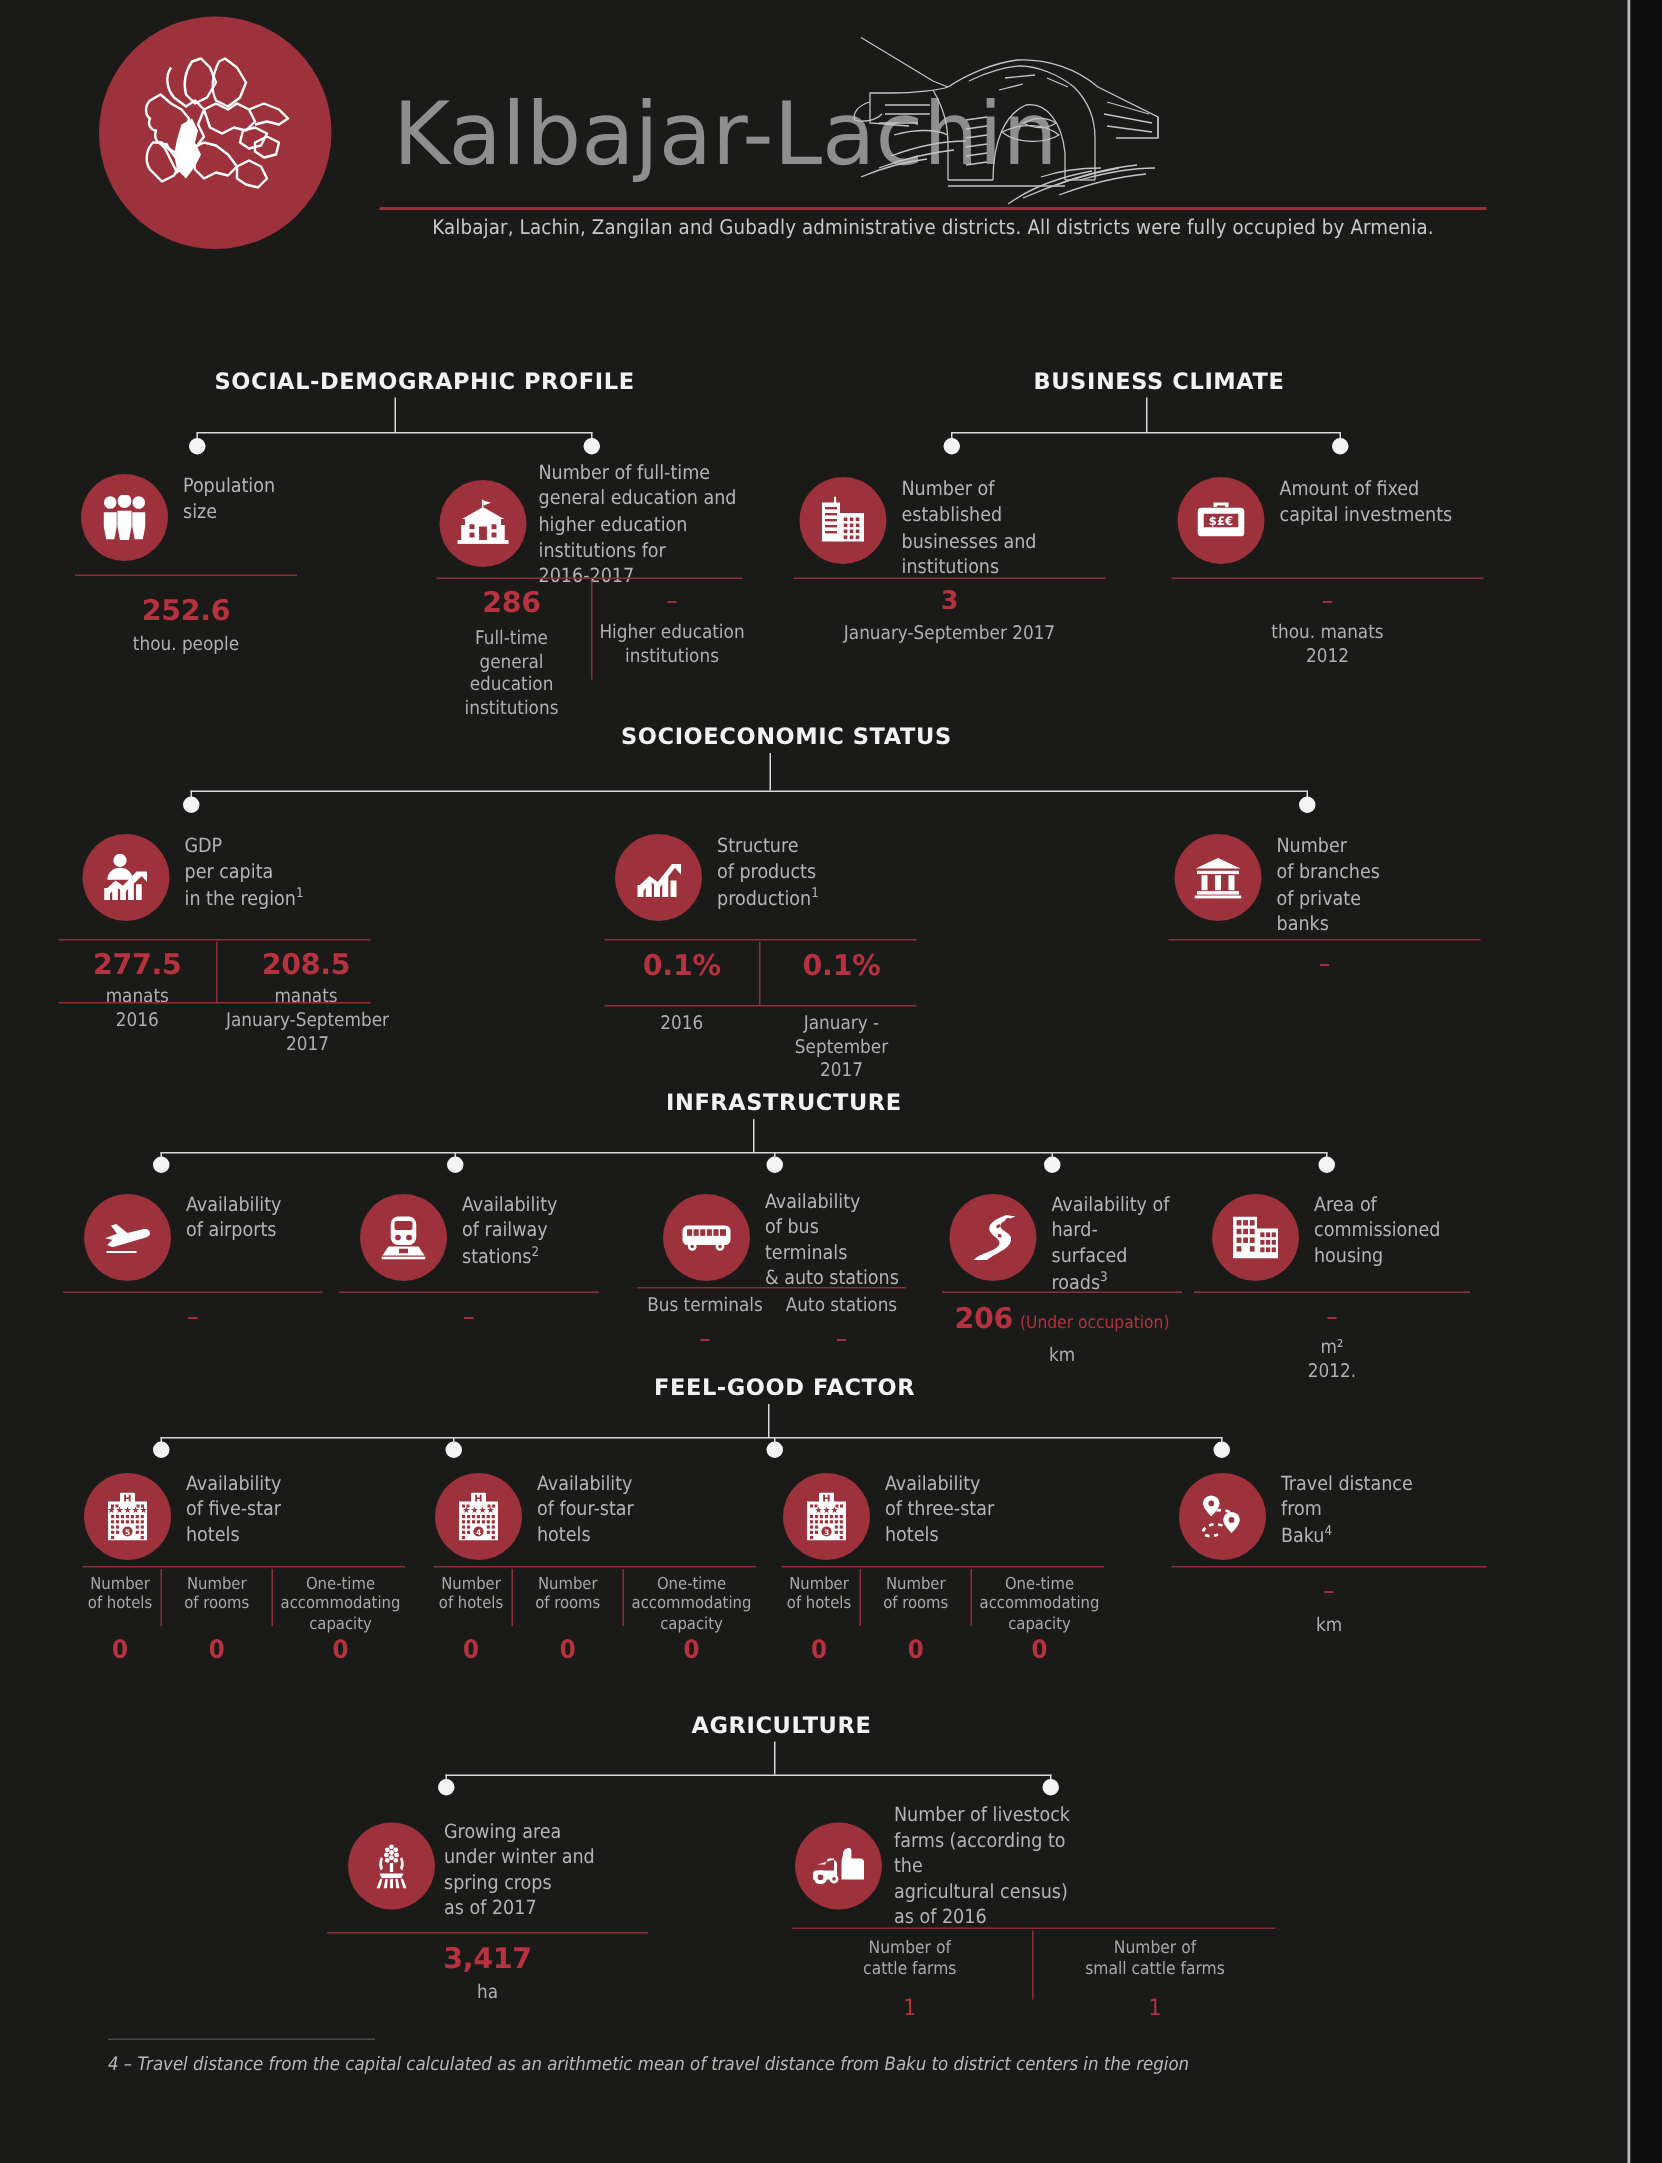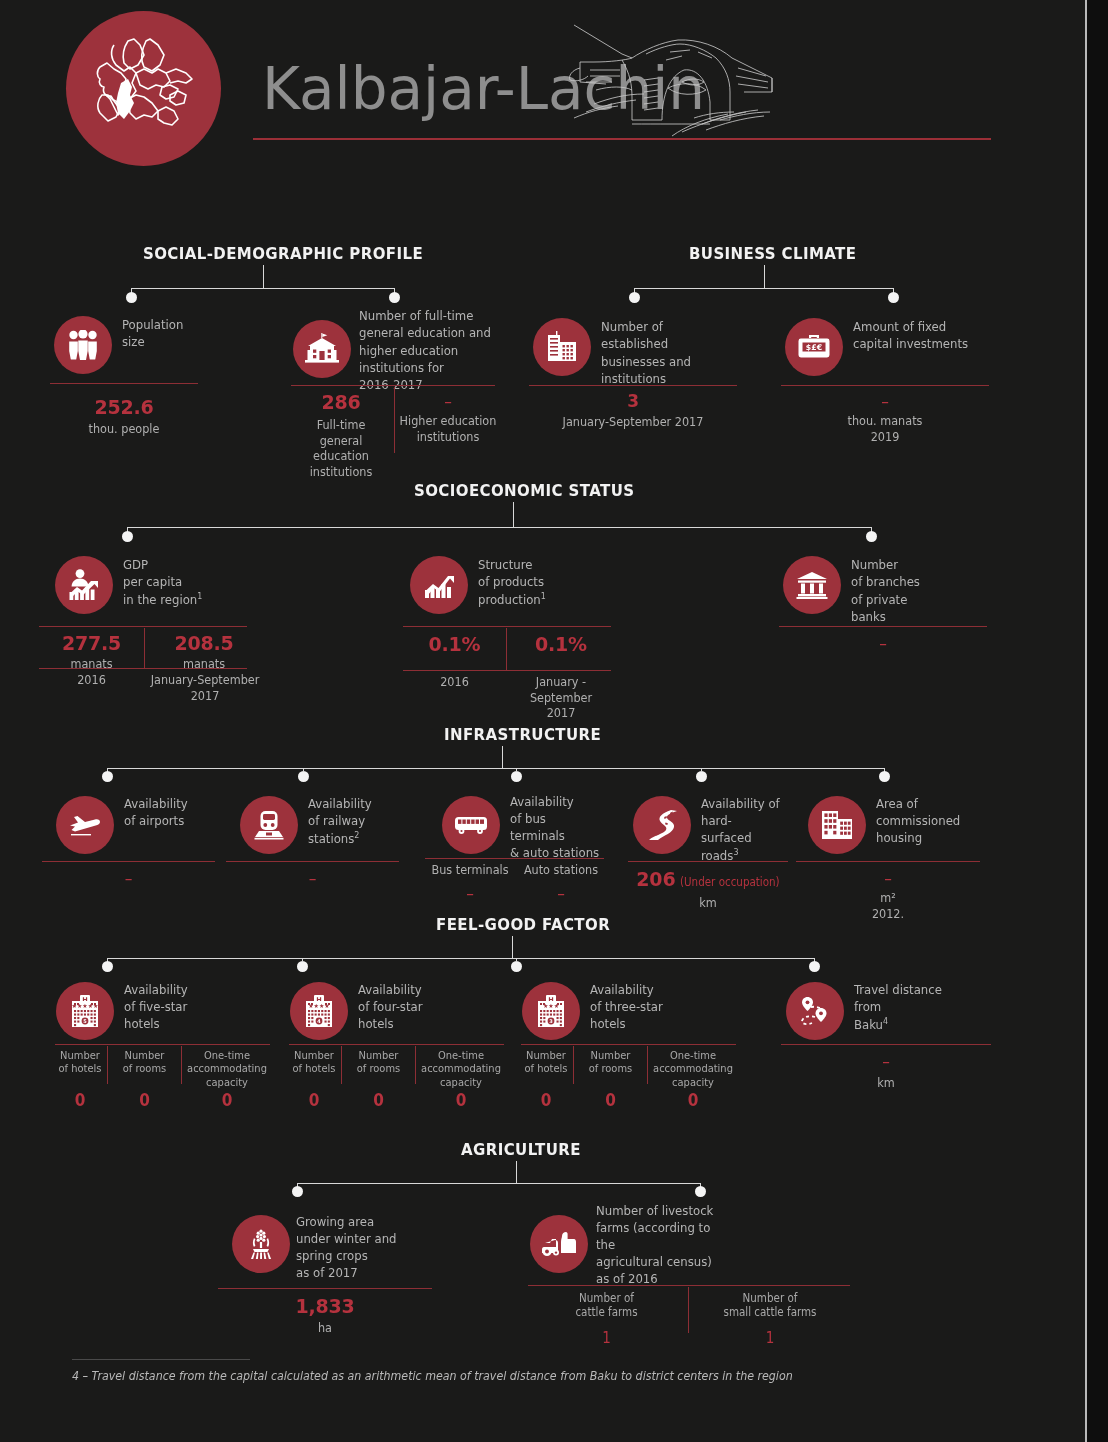--- a/index.html
+++ b/index.html
@@ -177,20 +177,21 @@
           <path d="M136 104 C152 98 172 92 192 90 M140 110 C156 104 176 98 198 96"></path>
           <path d="M116 112 C134 104 158 96 180 92"></path>
           <path d="M106 116 C120 106 140 98 162 94"></path>
           <path d="M154 100 C168 96 186 92 204 92"></path>
           <path d="M128 98 C140 94 154 92 168 92"></path>
         </g>
       </svg>
     </div>
 
     <div class="header-rule"></div>
+    <div class="subtitle">Kalbajar, Lachin, Zangilan and Gubadly administrative districts. All districts  were fully occupied by Armenia.</div>
   </div>
 
   <div class="section-title" style="left:143px; top:245px;">SOCIAL-DEMOGRAPHIC PROFILE</div>
   <div class="connector">
     <div class="conn-v" style="left:263px; top:265px; height:23px;"></div>
     <div class="conn-h" style="left:131px; top:288px; width:264px;"></div>
     <div class="conn-v" style="left:131px; top:288px; height:10px;"></div>
     <div class="conn-v" style="left:394px; top:288px; height:10px;"></div>
     <div class="node-dot" style="left:126px; top:292px;"></div>
     <div class="node-dot" style="left:389px; top:292px;"></div>
@@ -309,21 +310,21 @@
         <rect x="5.5" y="9.5" width="23" height="9" fill="#9d323c"></rect>
         <text x="17" y="17" font-size="7.8" font-weight="bold" text-anchor="middle" fill="#fff" font-family="DejaVu Sans, sans-serif">$£€</text>
       </svg>
     </div>
     <div class="card-label" style="white-space: pre-line;">Amount of fixed
 capital investments</div>
     <div class="divider-red" style="left:-4px; top:67px; width:208px;"></div>
     <div style="position:absolute; left:-4px; top:73px; width:208px;">
       <div class="value-dash">–</div>
       <div class="value-sub" style="margin-top:2px; white-space:pre-line;">thou. manats
-2019</div>
+2012</div>
     </div>
   </div>
 
   <div class="section-title" style="left:414px; top:482px;">SOCIOECONOMIC STATUS</div>
   <div class="connector">
     <div class="conn-v" style="left:513px; top:502px; height:25px;"></div>
     <div class="conn-h" style="left:127px; top:527px; width:745px;"></div>
     <div class="conn-v" style="left:127px; top:527px; height:10px;"></div>
     <div class="conn-v" style="left:871px; top:527px; height:10px;"></div>
     <div class="node-dot" style="left:122px; top:531px;"></div>
@@ -838,21 +839,21 @@
           <path d="M21.1 23.5 L22.9 30 L25.1 30 L22.6 23.5z"></path>
         </g>
       </svg>
     </div>
     <div class="card-label tight" style="left: 64px; top: -1px; white-space: pre-line;">Growing area
 under winter and
 spring crops
 as of 2017</div>
     <div class="divider-red" style="left:-14px; top:73px; width:214px;"></div>
     <div style="position:absolute; left:-14px; top:80px; width:214px;">
-      <div class="value-red">1,833</div>
+      <div class="value-red">3,417</div>
       <div class="value-sub" style="margin-top:3px;">ha</div>
     </div>
   </div>
 
   <div class="card" style="left:530px; top:1215px; width:200px;">
     <div class="icon-circle">
       <svg width="36" height="26" viewBox="0 0 36 26" fill="#fff">
         <path d="M21 5 C21 2.5 23 1 25 1 C26 1 26.6 2 26.6 3 L26.6 8 L33 8 C34.5 8 35 9.5 35 11 L35 22 L20 22 L20 11 C20 8 21 6.5 21 5 Z"></path>
         <path d="M4 12 L9 12 L11 8 L15 8 L15 16 L3 16 C1.6 16 1 17 1 18.5 L1 22 L17 22 L17 12 C17 10 16 9 14 9"></path>
         <circle cx="6" cy="20.5" r="4.6"></circle>

